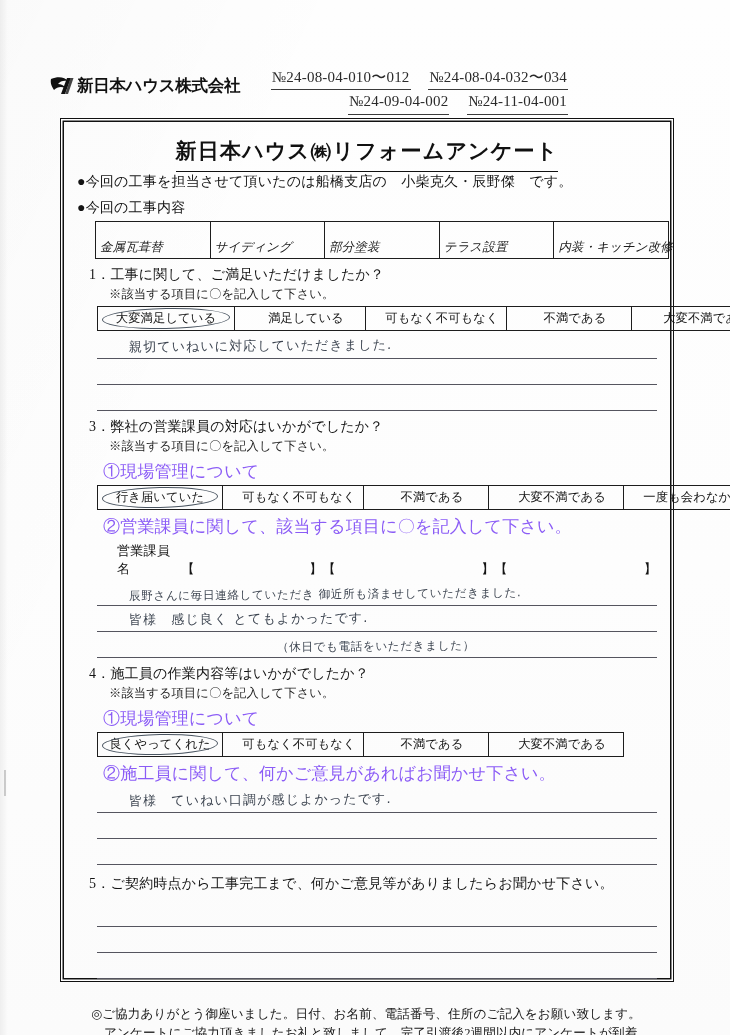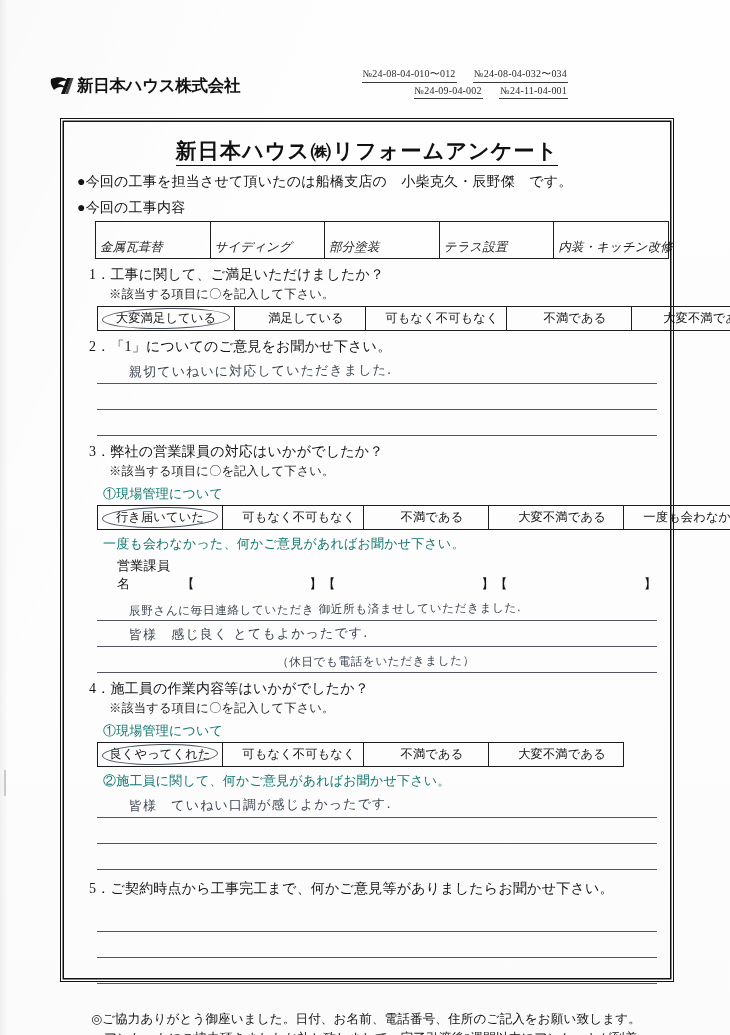--- a/index.html
+++ b/index.html
@@ -42,21 +42,21 @@
     width:26px;height:24px;position:relative;flex:none;
   }
   .logo-name{
     font-family:"DejaVu Sans","Liberation Sans",sans-serif;
     font-weight:bold;font-size:16.5px;letter-spacing:-0.3px;
     color:#111;white-space:nowrap;
   }
   .doc-numbers{
     position:absolute;right:42px;top:4px;
     font-family:"Liberation Serif","DejaVu Serif",serif;
-    font-size:10px;color:#2a2a2a;text-align:right;
+    font-size:15px;color:#2a2a2a;text-align:right;
     line-height:1.55;
   }
   .doc-numbers .numrow{display:block;white-space:nowrap;}
   .doc-numbers .num{
     display:inline-block;border-bottom:1px solid #3a3a3a;
     padding:0 1px 0 1px;margin-left:14px;letter-spacing:0.2px;
   }
   .doc-numbers .num:first-child{margin-left:0;}
 
   
@@ -74,21 +74,21 @@
 
   
   .form-title{
     text-align:center;
     font-size:21px;font-weight:bold;
     letter-spacing:1.2px;
     margin:8px 0 4px 0;
     color:#101010;
   }
   .form-title span{
-    border-bottom:1.5px solid #101010;padding-bottom:2px;margin-top:44px;
+    border-bottom:1.5px solid #101010;padding-bottom:8px;margin-top:44px;
   }
 
   
   .bullet-line{
     font-size:14px;margin:8px 0 2px 0;letter-spacing:0.2px;color:#141414;
   }
 
   
   .work-table{
     width:574px;margin:4px 0 2px 18px;
@@ -97,21 +97,21 @@
   .work-table td{
     border:1px solid #1d1d1d;
     height:34px;vertical-align:bottom;
     font-size:12.4px;padding:0 2px 2px 4px;
     letter-spacing:0.2px;white-space:nowrap;
   }
 
   
   .q{font-size:14px;margin:7px 0 1px 12px;letter-spacing:0.2px;color:#141414;}
   .note{font-size:12.3px;margin:2px 0 3px 32px;color:#1e1e1e;letter-spacing:0.1px;}
-  .sub{font-size:13px;margin:5px 0 2px 26px;letter-spacing:0.2px;color:#0f766e;}
+  .sub{font-size:17px;margin:5px 0 2px 26px;letter-spacing:0.2px;color:#8b5cf6;}
 
   
   .opts{
     display:flex;margin:2px 0 2px 20px;
     border:1px solid #1d1d1d;border-right:none;width:fit-content;gap:12px;
   }
   .opt{
     border-right:1px solid #1d1d1d;
     height:23px;line-height:23px;
     font-size:12.3px;text-align:center;
@@ -223,21 +223,20 @@
   <div class="q">1．工事に関して、ご満足いただけましたか？</div>
   <div class="note">※該当する項目に〇を記入して下さい。</div>
   <div class="opts">
     <div class="opt circled" style="width:136px">大変満足している</div>
     <div class="opt" style="width:118px">満足している</div>
     <div class="opt" style="width:128px">可もなく不可もなく</div>
     <div class="opt" style="width:112px">不満である</div>
     <div class="opt" style="width:126px">大変不満である</div>
   </div>
 
-  <div class="q">2．「1」についてのご意見をお聞かせ下さい。</div>
   <div class="lines">
     <div class="wline">
       <span class="hw">親切ていねいに対応していただきました.</span>
     </div>
     <div class="wline">
       <span class="hw"></span>
     </div>
     <div class="wline">
       <span class="hw"></span>
     </div>
@@ -246,21 +245,21 @@
   <div class="q">3．弊社の営業課員の対応はいかがでしたか？</div>
   <div class="note">※該当する項目に〇を記入して下さい。</div>
   <div class="sub">①現場管理について</div>
   <div class="opts">
     <div class="opt circled" style="width:124px">行き届いていた</div>
     <div class="opt" style="width:128px">可もなく不可もなく</div>
     <div class="opt" style="width:112px">不満である</div>
     <div class="opt" style="width:122px">大変不満である</div>
     <div class="opt" style="width:128px">一度も会わなかった</div>
   </div>
-  <div class="sub">一度も会わなかった、何かご意見があればお聞かせ下さい。</div>
+  <div class="sub">②営業課員に関して、該当する項目に〇を記入して下さい。</div>
   <div class="staffname">
     <span>営業課員名</span>
     <span class="brk">【</span>
     <span class="gap1"></span>
     <span class="brk">】</span>
     <span class="brk">【</span>
     <span class="gap2"></span>
     <span class="brk">】</span>
     <span class="brk">【</span>
     <span class="gap3"></span>

